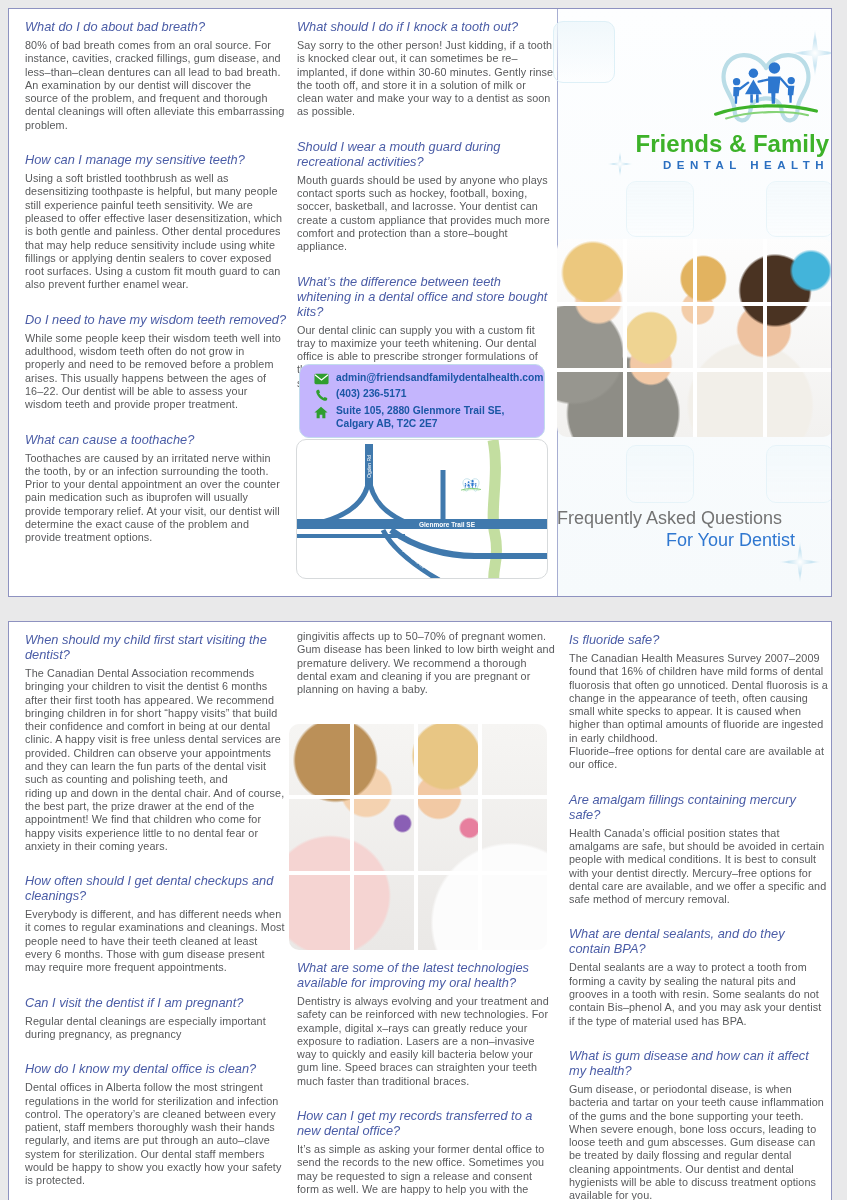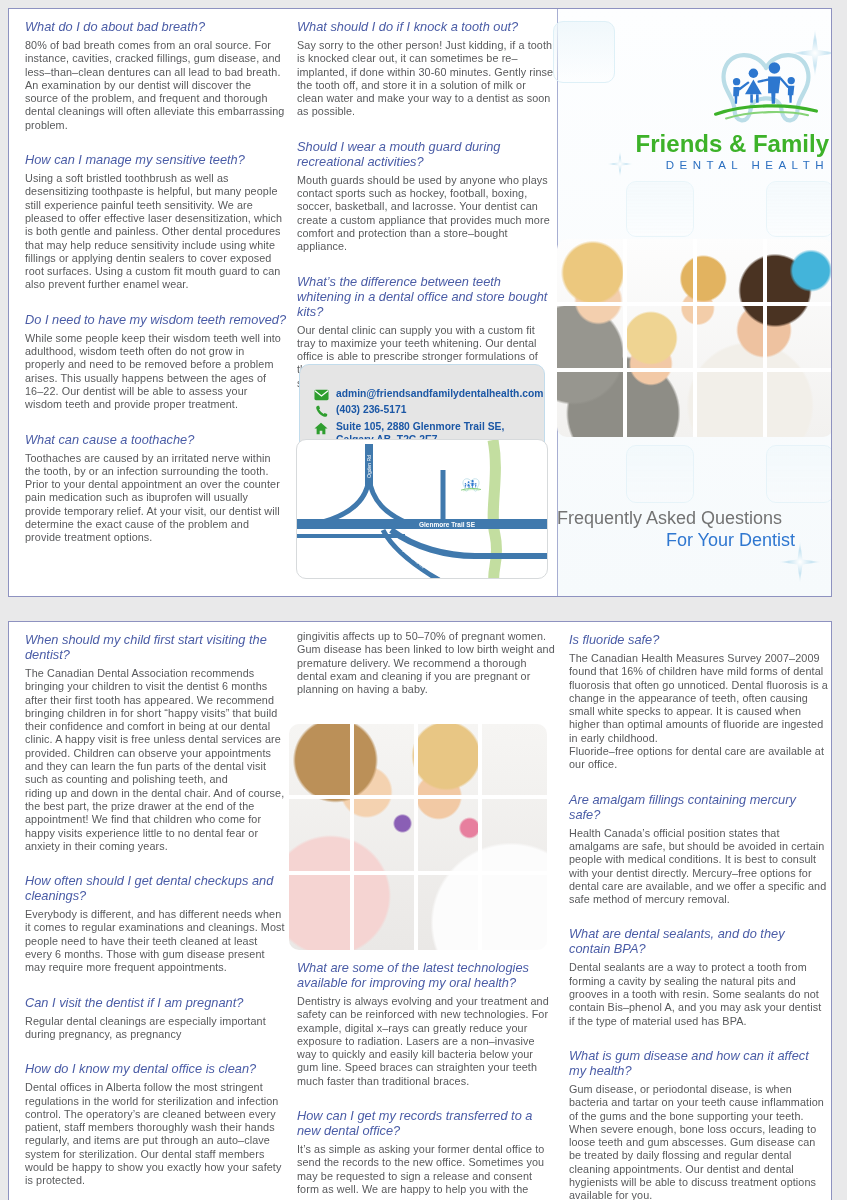--- a/index.html
+++ b/index.html
@@ -14,21 +14,21 @@
   p.a{font-size:10.8px;line-height:13.3px;color:#58595b;white-space:pre-line;letter-spacing:.1px}
   
   .col3-bg{position:absolute;left:549px;top:0;width:274px;height:587px;background:linear-gradient(180deg,#fdfeff,#f6fafc)}
   .fold{position:absolute;left:548px;top:0;width:1px;height:100%;background:#a7aed2}
   
   .deco-tile{position:absolute;border:1px solid #def0f7;border-radius:10px;background:linear-gradient(180deg,rgba(238,247,251,.85),rgba(255,255,255,.15))}
   .sparkle{position:absolute;background:radial-gradient(circle,#fff 0%,#c9e5f2 38%,rgba(201,229,242,0) 72%);clip-path:polygon(50% 0%,56% 44%,100% 50%,56% 56%,50% 100%,44% 56%,0% 50%,44% 44%)}
   
   .logo{position:absolute;left:575px;top:42px;width:245px;text-align:right}
   .brand-name{color:#3db229;font-size:24px;line-height:26px;font-weight:bold}
-  .brand-sub{color:#2b6fc0;font-size:11.5px;letter-spacing:5.5px;margin-top:2px;font-weight:normal}
+  .brand-sub{color:#2b6fc0;font-size:11.5px;letter-spacing:5.5px;margin-top:2px;font-weight:bold}
   
   .photo{position:absolute;border-radius:10px;overflow:hidden}
   .pg-v{position:absolute;top:0;bottom:0;width:4px;background:#fff}
   .pg-h{position:absolute;left:0;right:0;height:4px;background:#fff}
   #photo-family{left:548px;top:230px;width:276px;height:198px;background:
     radial-gradient(circle at 92% 16%,#43b4da 0 6%,rgba(0,0,0,0) 7%),
     radial-gradient(circle at 79% 26%,#4a3322 0 13%,rgba(0,0,0,0) 14%),
     radial-gradient(circle at 75% 46%,#eec2a0 0 11%,rgba(0,0,0,0) 12%),
     radial-gradient(circle at 53% 20%,#e2b360 0 10%,rgba(0,0,0,0) 11%),
     radial-gradient(circle at 51% 35%,#f3cda9 0 8%,rgba(0,0,0,0) 9%),
@@ -48,21 +48,21 @@
     radial-gradient(circle at 58% 32%,#f2c9a4 0 10%,rgba(0,0,0,0) 11%),
     radial-gradient(circle at 44% 44%,#8a5fb5 0 4%,rgba(0,0,0,0) 5%),
     radial-gradient(circle at 70% 46%,#e77f9e 0 4%,rgba(0,0,0,0) 5%),
     radial-gradient(circle at 86% 88%,#fcfcfc 0 26%,rgba(0,0,0,0) 27%),
     linear-gradient(#f6f5f3,#eae8e6)}
   
   .tagline{position:absolute;left:548px;top:498px;width:238px}
   .t1{color:#737373;font-size:18px;line-height:22px}
   .t2{color:#2f77d0;font-size:18px;line-height:22px;text-align:right}
   
-  #contact{position:absolute;left:290px;top:355px;width:246px;border:1px solid #c2dcec;border-radius:10px;padding:20px 6px;background:#e5e5e5}
+  #contact{position:absolute;left:290px;top:355px;width:246px;border:1px solid #c2dcec;border-radius:10px;padding:4px 6px;background:#c4b5fd}
   .crow{display:flex;align-items:flex-start;margin:3px 0}
   .cicon{width:30px;flex:none;display:flex;justify-content:center;padding-top:1px}
   .ctext{color:#1b57a5;font-size:10.3px;line-height:12.5px;font-weight:bold}
   
   #mapbox{position:absolute;left:287px;top:430px;width:252px;height:140px;border:1px solid #d7dadc;border-radius:10px;background:#fff;overflow:hidden}
 </style>
 </head>
 <body>
 
 <div class="panel" id="panel-top">

